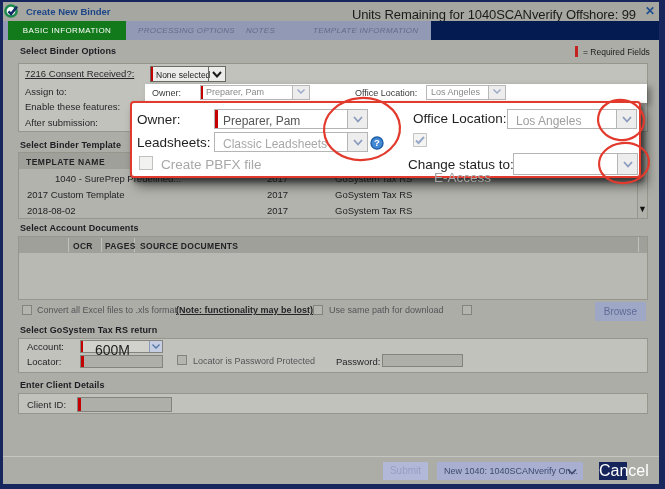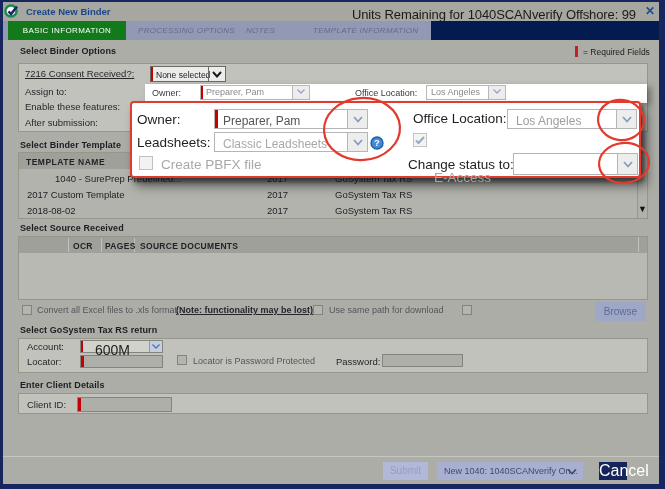--- a/index.html
+++ b/index.html
@@ -199,21 +199,21 @@
 <div class="tcell" style="left:27px;top:189px;">2017 Custom Template</div>
 <div class="tcell" style="left:267px;top:189px;">2017</div>
 <div class="tcell" style="left:335px;top:189px;">GoSystem Tax RS</div>
 <div class="tcell" style="left:27px;top:205px;">2018-08-02</div>
 <div class="tcell" style="left:267px;top:205px;">2017</div>
 <div class="tcell" style="left:335px;top:205px;">GoSystem Tax RS</div>
 <div class="abs" id="sbar">
     <div class="arr">▼</div>
   </div>
 
-<div class="abs sechead" style="left:20px;top:223px;">Select Source Received</div>
+<div class="abs sechead" style="left:20px;top:223px;">Select Account Documents</div>
 <div class="abs" id="src-table"></div>
 <div class="abs thead" style="left:19px;top:237px;width:628px;height:16px;"></div>
 <div class="abs" style="left:68px;top:238px;width:1px;height:14px;background:#c2c2bc;"></div>
 <div class="abs" style="left:101px;top:238px;width:1px;height:14px;background:#c2c2bc;"></div>
 <div class="abs" style="left:134px;top:238px;width:1px;height:14px;background:#c2c2bc;"></div>
 <div class="tcell" style="left:73px;top:241px;font-weight:bold;font-size:8.5px;letter-spacing:0.3px;">OCR</div>
 <div class="tcell" style="left:105px;top:241px;font-weight:bold;font-size:8.5px;letter-spacing:0.3px;">PAGES</div>
 <div class="tcell" style="left:140px;top:241px;font-weight:bold;font-size:8.5px;letter-spacing:0.3px;">SOURCE DOCUMENTS</div>
 <div class="abs" style="left:638px;top:237px;width:1px;height:15px;background:#c2c2bc;"></div>
 

